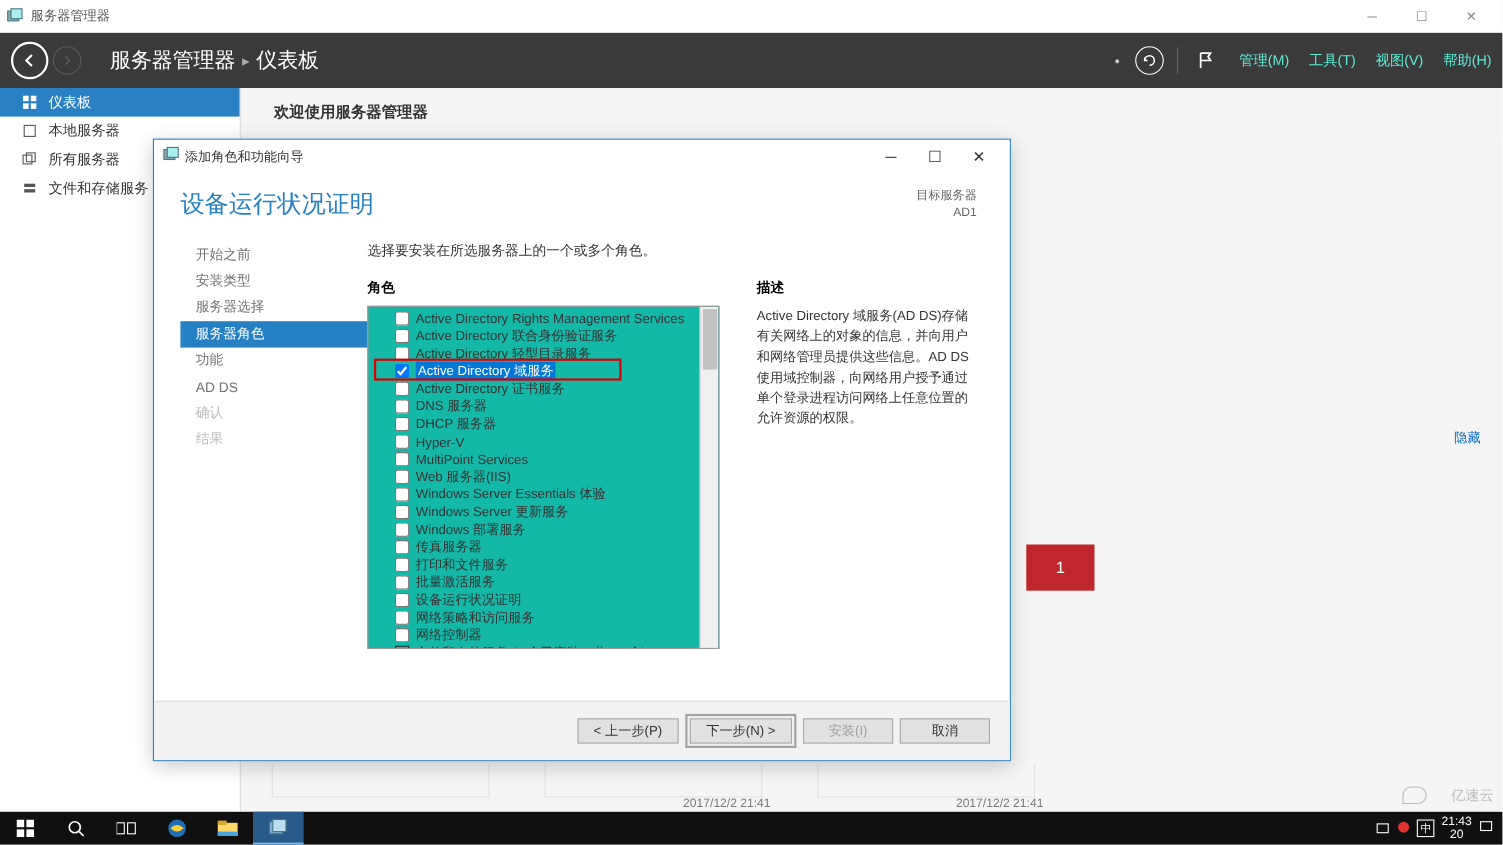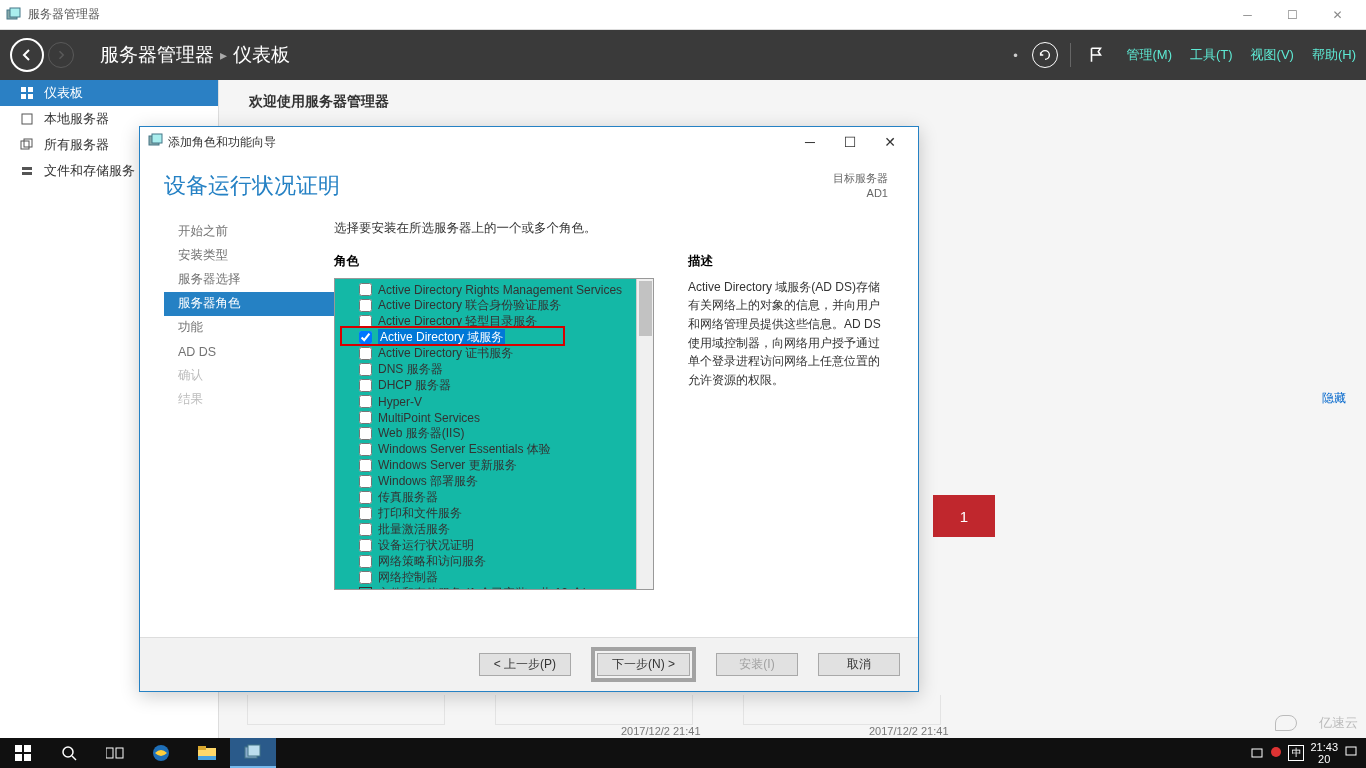--- a/index.html
+++ b/index.html
@@ -69,24 +69,24 @@
 .role .t.checked-sel { background:#0078d7; color:#fff; padding:0 2px; }
 .red-rect { position:absolute; border:2px solid #d80000; pointer-events:none; }
 .rr1 { left:5px; top:47px; width:225px; height:20px; }
 .roles-scroll { position:absolute; right:0; top:0; width:17px; height:100%; background:#f0f0f0; border-left:1px solid #ccc; }
 .roles-scroll .thumb { position:absolute; left:2px; top:2px; width:13px; height:55px; background:#c2c2c2; }
 .role .tri { width:10px; display:inline-block; }
 .role .sq { width:13px;height:13px;border:1px solid #333;display:inline-flex;align-items:center;justify-content:center;font-size:10px; }
 
 .desc { width: 200px; font-size: 12px; color: #333; line-height: 1.55; }
 
-.wiz-foot { position: absolute; bottom: 0; left: 0; right: 0; height: 54px; border-top: 1px solid #ddd; display: flex; align-items: center; justify-content: flex-end; padding-right: 18px; gap: 20px; background: #f2f2f2; }
+.wiz-foot { position: absolute; bottom: 0; left: 0; right: 0; height: 54px; border-top: 1px solid #ddd; display: flex; align-items: center; justify-content: flex-end; padding-right: 18px; gap: 6px; background: #f2f2f2; }
 .btn { height: 23px; min-width: 82px; border: 1px solid #a9a9a9; background: #e1e1e1; font-size: 12px; padding: 0 14px; color: #333; }
 .btn.disabled { color: #a0a0a0; }
-.btn-wrap.red { border: 4px solid #a3a3a3; padding:2px; }
+.btn-wrap.red { border: 2px solid #a3a3a3; padding:2px; }
 
 
 .taskbar { position: absolute; left: 0; right: 0; bottom: 0; height: 30px; background: #101010; display: flex; align-items: center; }
 .taskbar .tbtn { width: 46px; height: 30px; display: flex; align-items: center; justify-content: center; color: #fff; }
 .taskbar .tbtn.active { background: #2a5a8a; border-bottom: 2px solid #76b9ed; }
 .taskbar .tray { margin-left: auto; display: flex; align-items: center; gap: 6px; padding-right: 8px; color: #fff; font-size: 11px; }
 .clock { text-align: center; line-height: 1.1; font-size: 11px; }
 
 
 .watermark { position: absolute; right: 8px; bottom: 36px; color: #bbb; display: flex; align-items: center; gap: 22px; font-size: 13px; }

